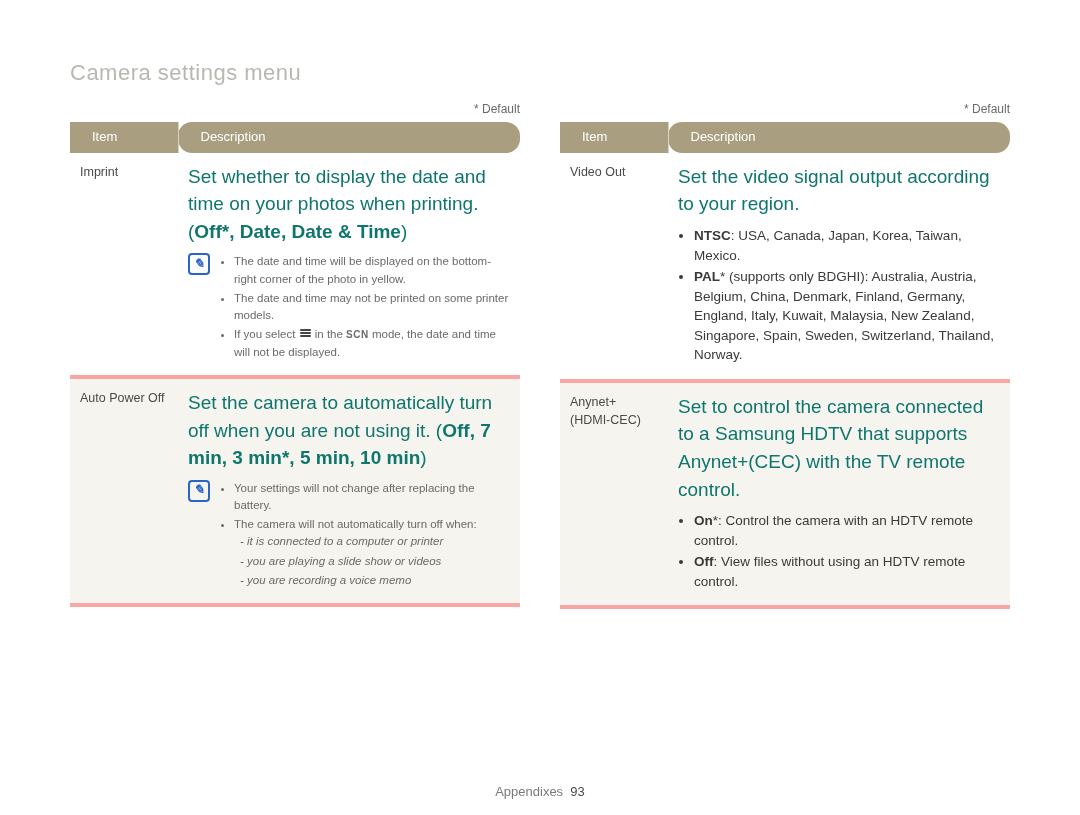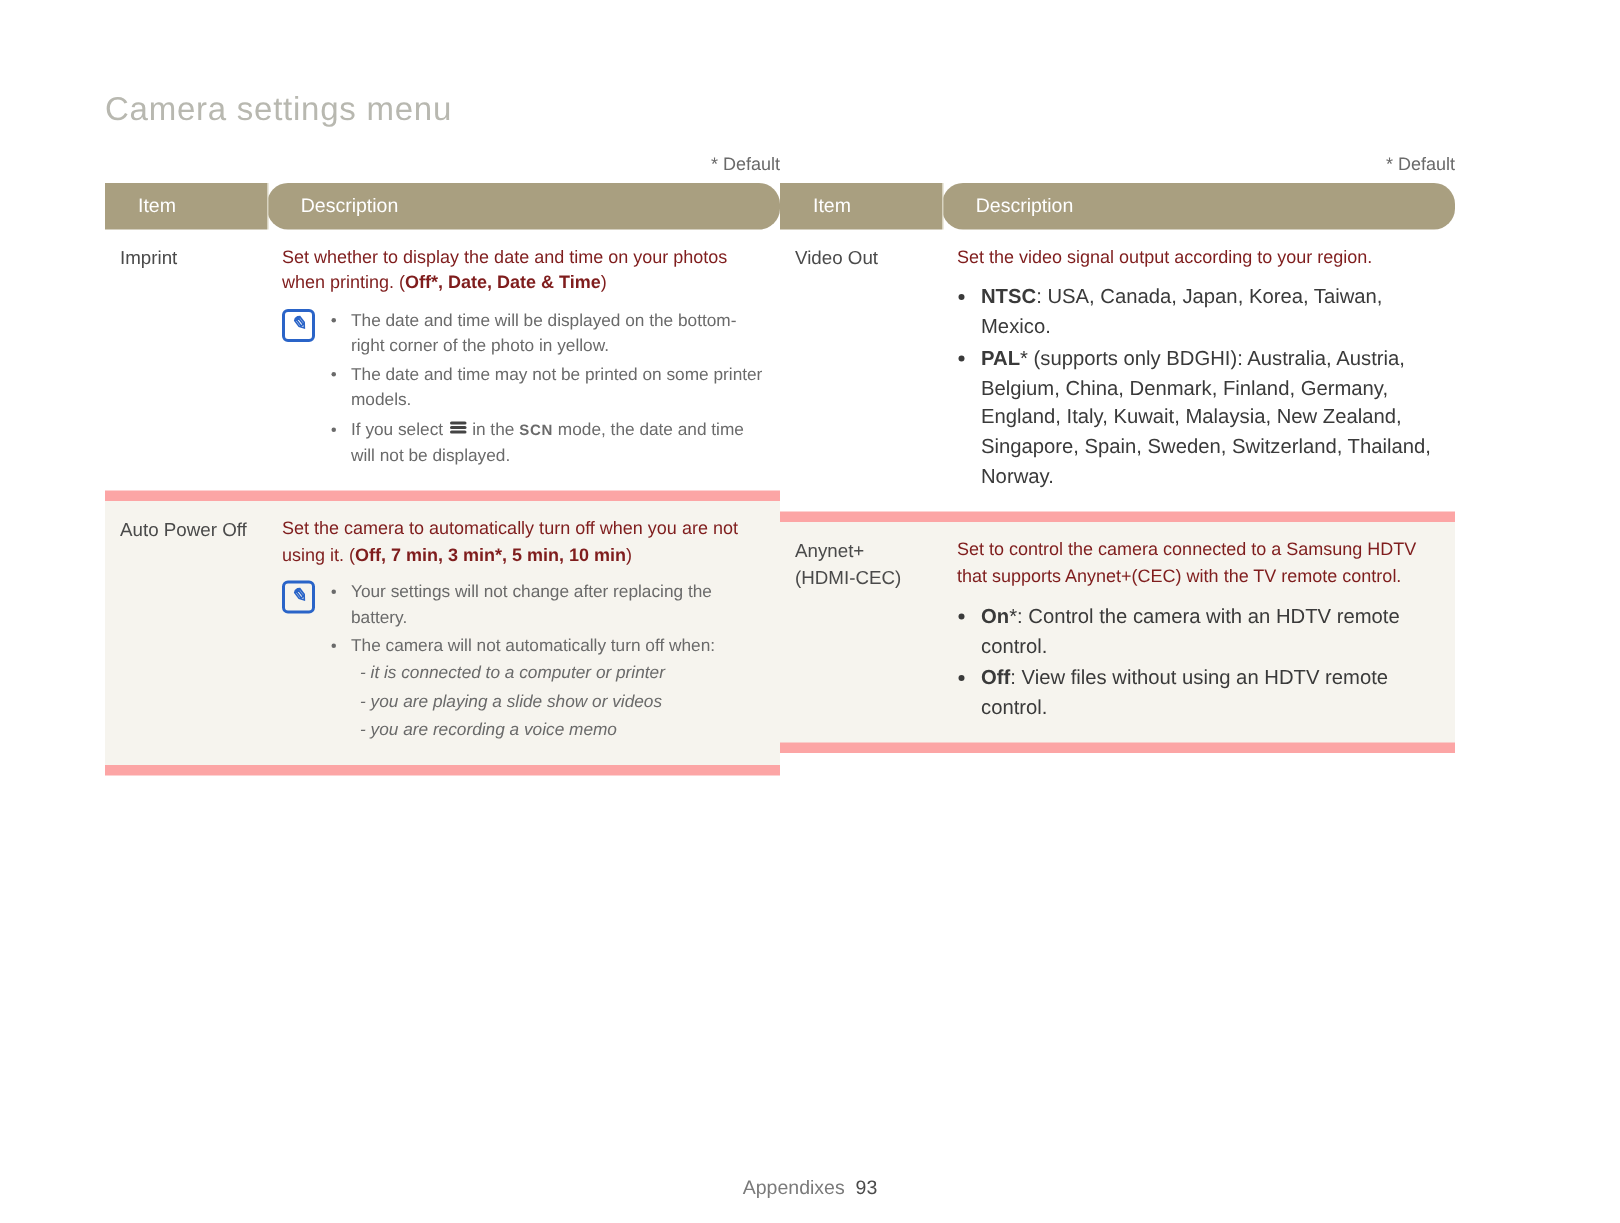--- a/index.html
+++ b/index.html
@@ -14,20 +14,21 @@
     }
     .page-title {
       font-size: 22px;
       font-weight: 300;
       color: #b8b8b0;
       letter-spacing: 0.5px;
       margin-bottom: 16px;
     }
     .columns {
       display: flex;
+      gap: 40px;
     }
     .col {
       width: 450px;
     }
     .default-note {
       text-align: right;
       font-size: 12px;
       color: #6a6a6a;
       margin-bottom: 6px;
     }
@@ -43,27 +44,27 @@
       font-weight: 400;
       text-align: left;
       padding: 6px 22px;
       border-right: 1px solid #d8d3c0;
       font-size: 13px;
     }
     table.settings thead th:last-child { border-right: none; border-radius: 14px; }
     table.settings tbody td {
       padding: 10px 10px 12px 10px;
       vertical-align: top;
-      border-bottom: 7px solid #fca5a5;
+      border-bottom: 4px solid #fca5a5;
     }
     table.settings tbody tr:nth-child(even) td {
       background: #f6f4ee;
     }
     .col-item { width: 108px; font-size: 12.5px; color: #4a4a4a; }
-    .desc-main { color: #7f1d1d; margin-bottom: 8px; font-size: 12px; }
+    .desc-main { color: #0f766e; margin-bottom: 8px; font-size: 19px; }
     b { font-weight: 700; }
     .note-block {
       display: flex;
       gap: 8px;
       margin-top: 6px;
     }
     .note-icon {
       width: 22px; height: 22px;
       border: 2px solid #2a64c8;
       border-radius: 4px;

